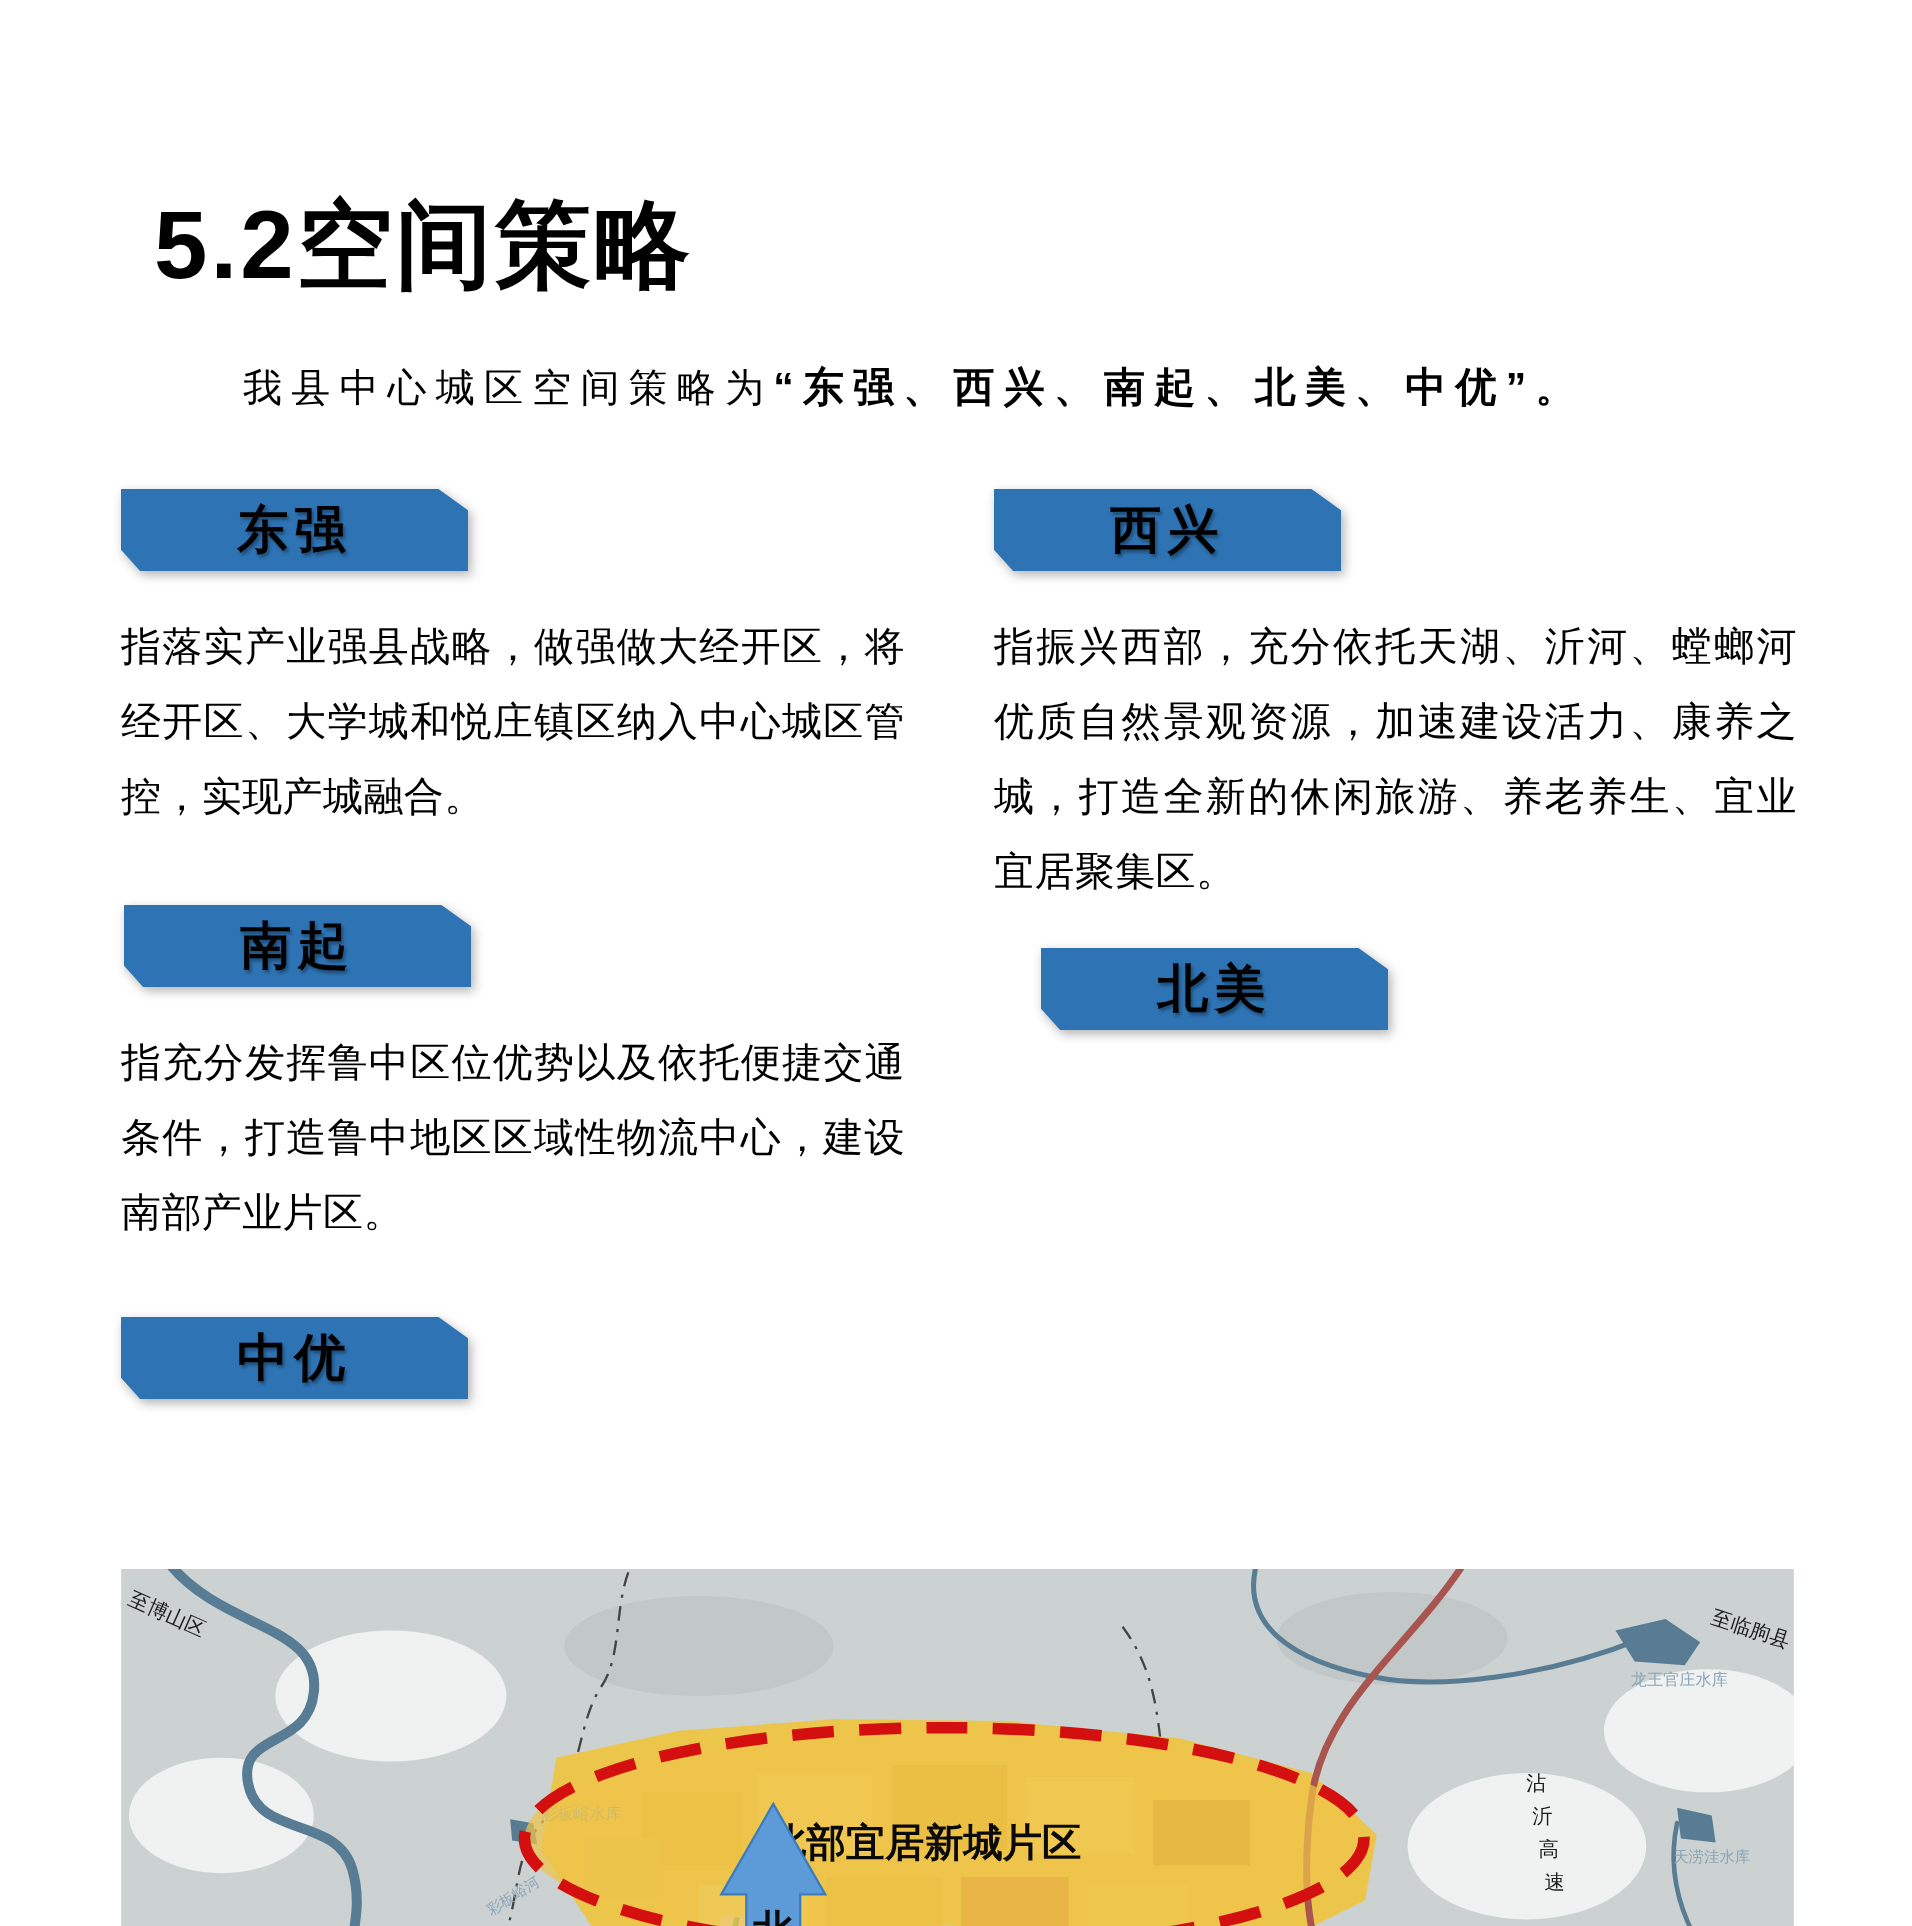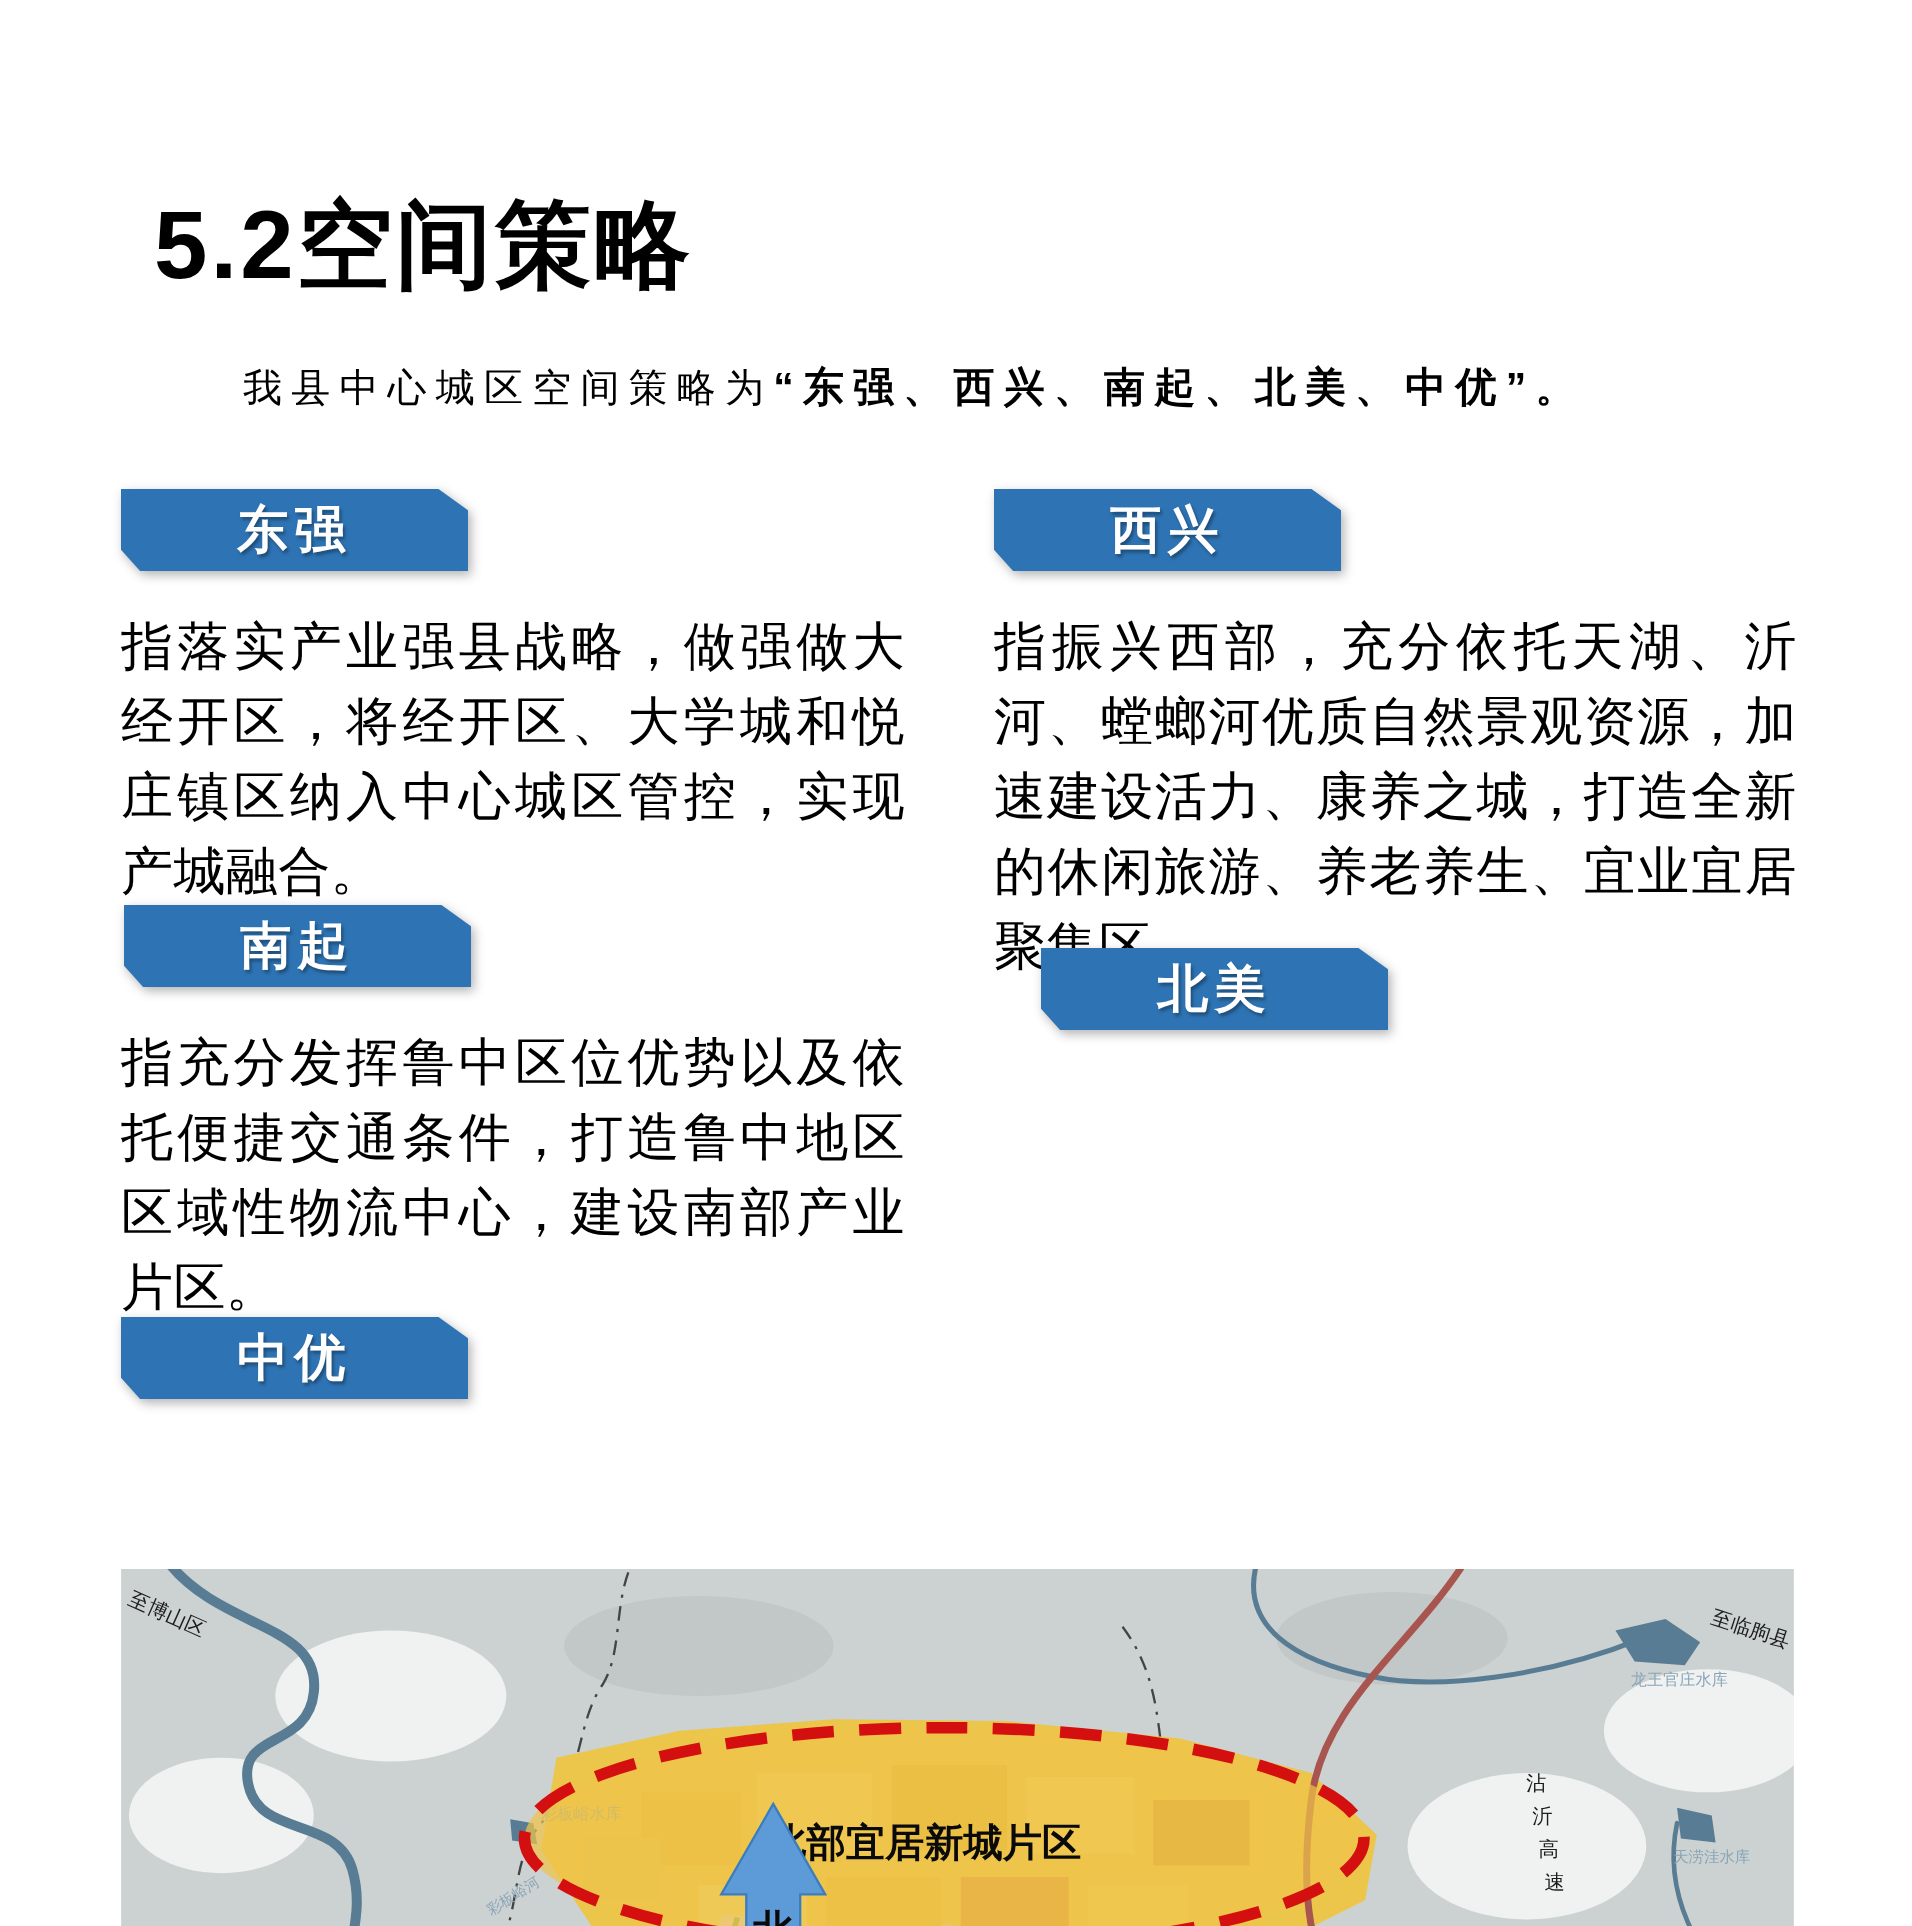--- a/index.html
+++ b/index.html
@@ -24,26 +24,26 @@
   .intro .quote{font-weight:700;font-size:41px;text-align:center;}
   .intro .period{font-weight:700;}
   .banner-wrap{position:absolute;width:347px;height:82px;filter:drop-shadow(3.1px 4.6px 5.4px rgba(0,0,0,0.30));}
   .banner{
     width:100%;height:100%;
     background:#2E74B5;
     clip-path:polygon(0 0, 91.5% 0, 100% 26%, 100% 100%, 5.5% 100%, 0 74%);
     display:flex;align-items:center;justify-content:center;
   }
   .banner span{
-    color:#ffffff;font-size:51px;font-weight:700;letter-spacing:6.2px;
+    color:#000000;font-size:51px;font-weight:700;letter-spacing:6.2px;
     text-shadow:1.9px 2.7px 3.5px rgba(0,0,0,0.35);
   }
   .para{
     position:absolute;
-    font-size:52px;line-height:75px;color:#000;font-weight:400;
+    font-size:40px;line-height:75px;color:#000;font-weight:400;
     text-align:justify;text-align-last:left;letter-spacing:0.4px;
   }
   .map-frame{position:absolute;left:121px;top:1569px;width:1673px;height:977px;}
   svg text{font-family:"Liberation Sans", sans-serif;}
   .zone-label{font-weight:700;fill:#0a0a0a;}
   .arrow-label{font-weight:700;fill:#0a0a0a;}
   .road-label{fill:#1c1c1c;font-weight:400;}
   .water-label{fill:#8aa5b8;font-weight:400;}
 </style>
 </head>

